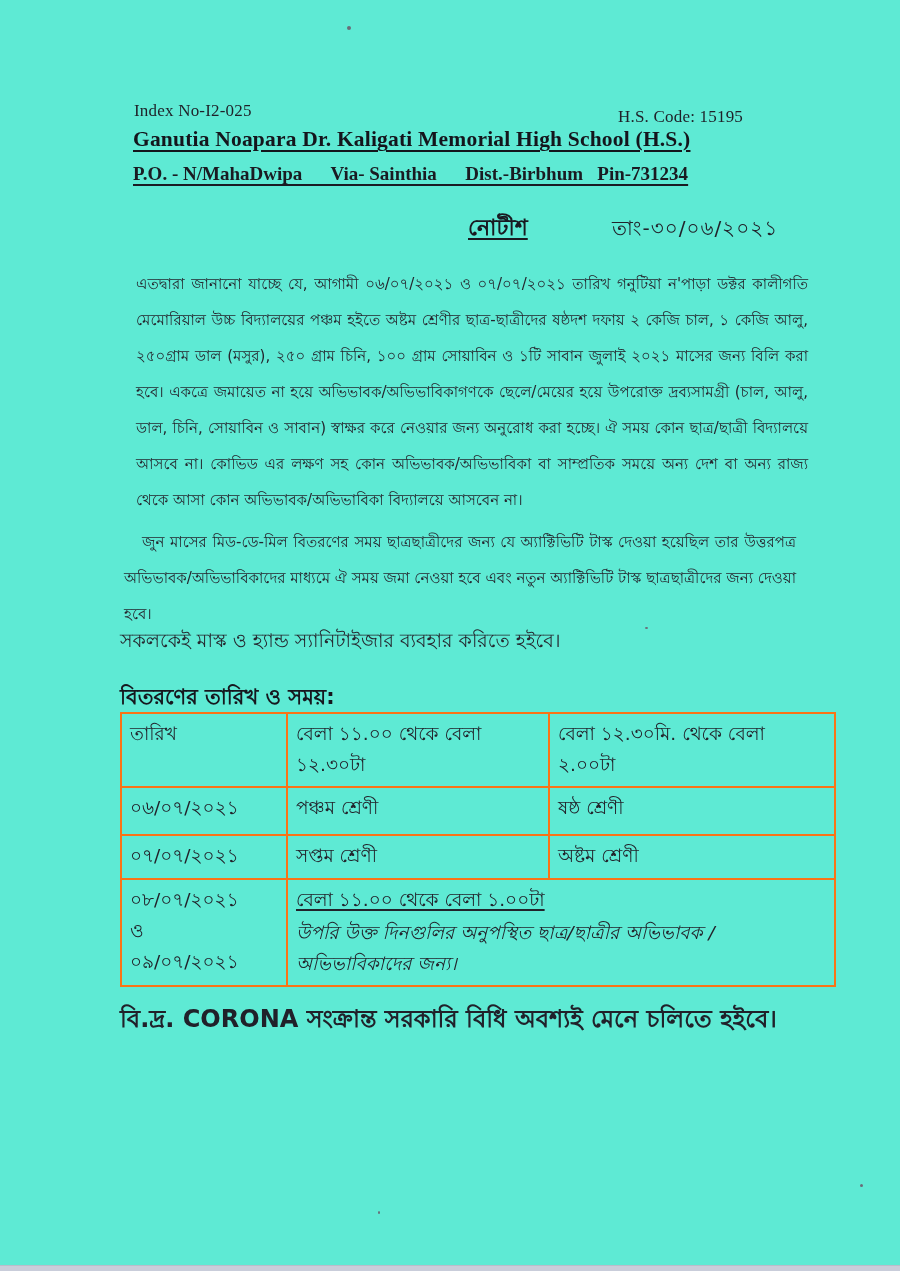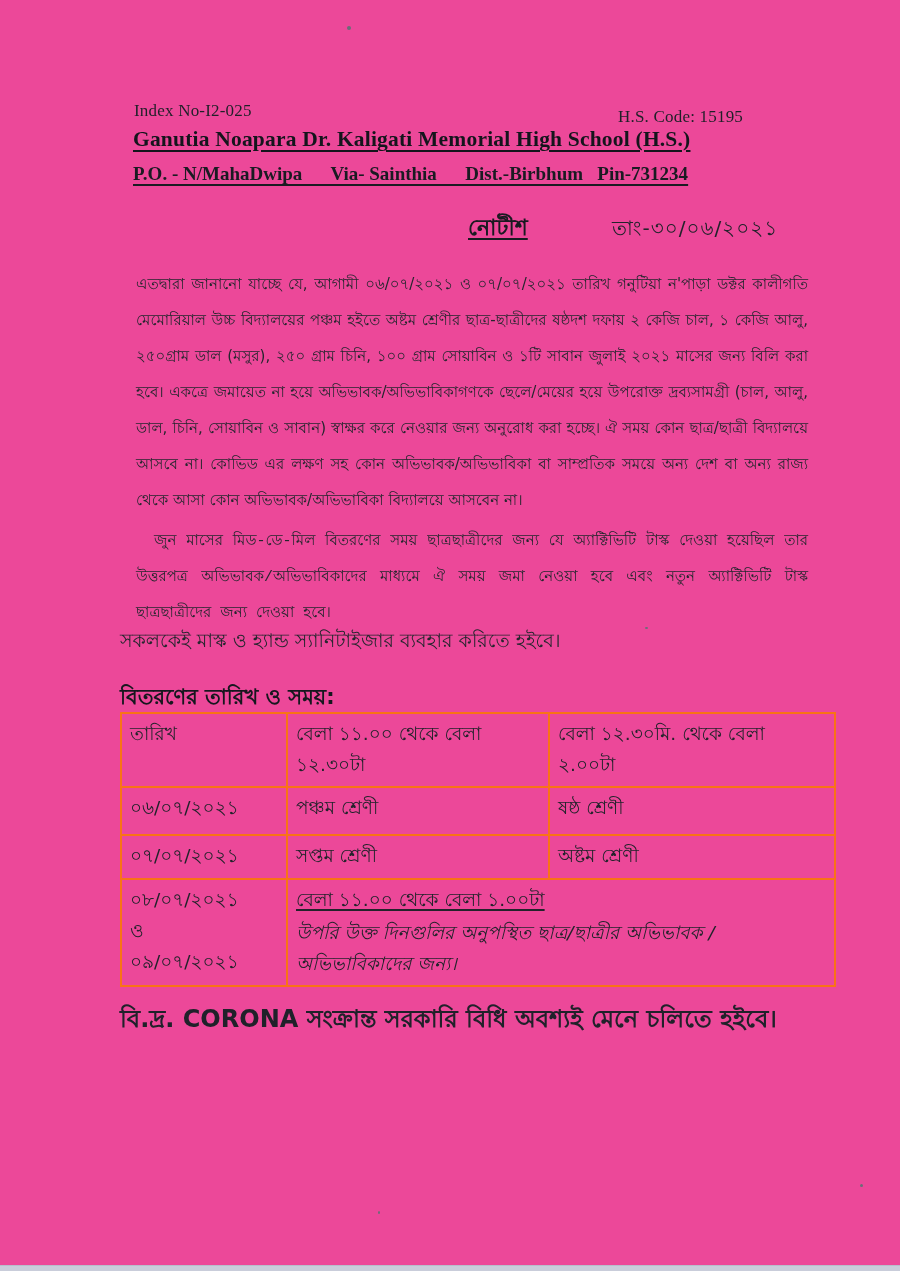--- a/index.html
+++ b/index.html
@@ -1,19 +1,19 @@
 <!DOCTYPE html>
 <html><head>
 <meta charset="utf-8">
 <style>
   html,body{margin:0;padding:0;background:#d8dbe4;}
   .page{
     position:relative;
     width:900px;height:1271px;
-    background:#ec4899;
+    background:#5eead4;
     overflow:hidden;
     font-family:"Liberation Serif","DejaVu Serif",serif;
     color:#23242c;
   }
   .abs{position:absolute;}
   .en-small{font-size:17px;letter-spacing:.2px;color:#1f2028;}
   .school-name{
     font-size:21.5px;font-weight:bold;letter-spacing:.2px;color:#14151c;
     text-decoration:underline;text-decoration-thickness:2px;text-underline-offset:4px;
     white-space:pre;
@@ -77,21 +77,21 @@
   <div class="abs en-small" style="left:134px;top:101px;">Index No-I2-025</div>
   <div class="abs en-small" style="left:618px;top:107px;">H.S. Code: 15195</div>
   <div class="abs school-name" style="left:133px;top:127px;">Ganutia Noapara Dr. Kaligati Memorial High School (H.S.)</div>
   <div class="abs school-address" style="left:133px;top:163px;">P.O. - N/MahaDwipa      Via- Sainthia      Dist.-Birbhum   Pin-731234</div>
 
   <div class="abs bn notice-title" style="left:468px;top:210px;">নোটীশ</div>
   <div class="abs bn notice-date" style="left:612px;top:213px;">তাং-৩০/০৬/২০২১</div>
 
   <p class="abs bn body-par" style="left:120px;top:250px;width:672px;">এতদ্বারা জানানো যাচ্ছে যে, আগামী ০৬/০৭/২০২১ ও ০৭/০৭/২০২১ তারিখ গনুটিয়া ন'পাড়া ডক্টর কালীগতি মেমোরিয়াল উচ্চ বিদ্যালয়ের পঞ্চম হইতে অষ্টম শ্রেণীর ছাত্র-ছাত্রীদের ষষ্ঠদশ দফায় ২ কেজি চাল, ১ কেজি আলু, ২৫০গ্রাম ডাল (মসুর), ২৫০ গ্রাম চিনি, ১০০ গ্রাম সোয়াবিন ও ১টি সাবান জুলাই ২০২১ মাসের জন্য বিলি করা হবে। একত্রে জমায়েত না হয়ে অভিভাবক/অভিভাবিকাগণকে ছেলে/মেয়ের হয়ে উপরোক্ত দ্রব্যসামগ্রী (চাল, আলু, ডাল, চিনি, সোয়াবিন ও সাবান) স্বাক্ষর করে নেওয়ার জন্য অনুরোধ করা হচ্ছে। ঐ সময় কোন ছাত্র/ছাত্রী বিদ্যালয়ে আসবে না। কোভিড এর লক্ষণ সহ কোন অভিভাবক/অভিভাবিকা বা সাম্প্রতিক সময়ে অন্য দেশ বা অন্য রাজ্য থেকে আসা কোন অভিভাবক/অভিভাবিকা বিদ্যালয়ে আসবেন না।</p>
 
-  <p class="abs bn body-par indent1" style="left:120px;top:508px;width:672px;font-family:Liberation Mono, monospace;">জুন মাসের মিড-ডে-মিল বিতরণের সময় ছাত্রছাত্রীদের জন্য যে অ্যাক্টিভিটি টাস্ক দেওয়া হয়েছিল তার উত্তরপত্র অভিভাবক/অভিভাবিকাদের মাধ্যমে ঐ সময়  জমা নেওয়া হবে এবং নতুন অ্যাক্টিভিটি টাস্ক ছাত্রছাত্রীদের জন্য দেওয়া হবে।</p>
+  <p class="abs bn body-par indent1" style="left:108px;top:508px;width:672px;">জুন মাসের মিড-ডে-মিল বিতরণের সময় ছাত্রছাত্রীদের জন্য যে অ্যাক্টিভিটি টাস্ক দেওয়া হয়েছিল তার উত্তরপত্র অভিভাবক/অভিভাবিকাদের মাধ্যমে ঐ সময়  জমা নেওয়া হবে এবং নতুন অ্যাক্টিভিটি টাস্ক ছাত্রছাত্রীদের জন্য দেওয়া হবে।</p>
 
   <div class="abs bn mask-line" style="left:120px;top:626px;text-align:right;">সকলকেই মাস্ক ও হ্যান্ড স্যানিটাইজার ব্যবহার করিতে হইবে।</div>
 
   <div class="abs bn sched-heading" style="left:120px;top:681px;">বিতরণের তারিখ ও সময়:</div>
 
   <table class="sched abs" style="left:120px;top:712px;">
     <tbody>
         <tr class="h66">
       <th class="c-date">তারিখ</th>
       <th class="c-slot1">বেলা ১১.০০ থেকে বেলা ১২.৩০টা</th>

